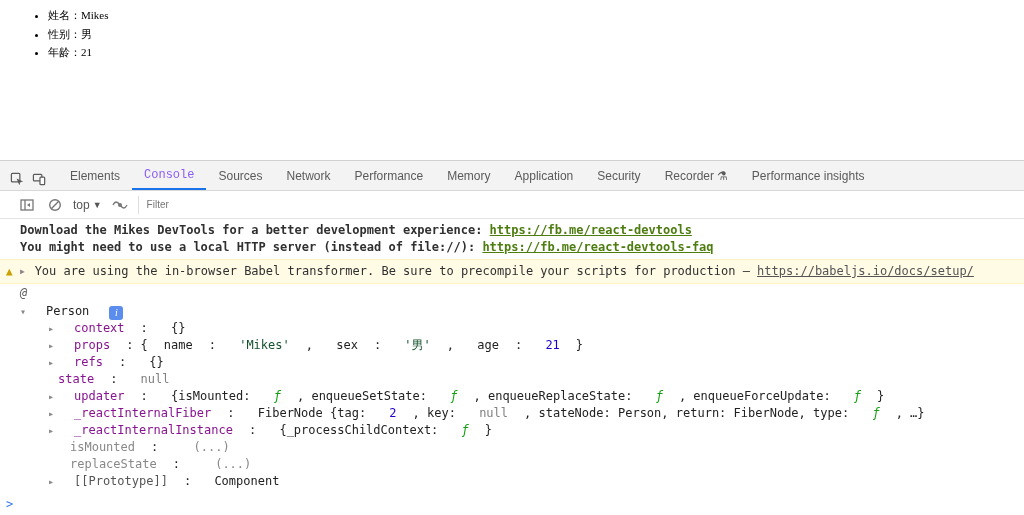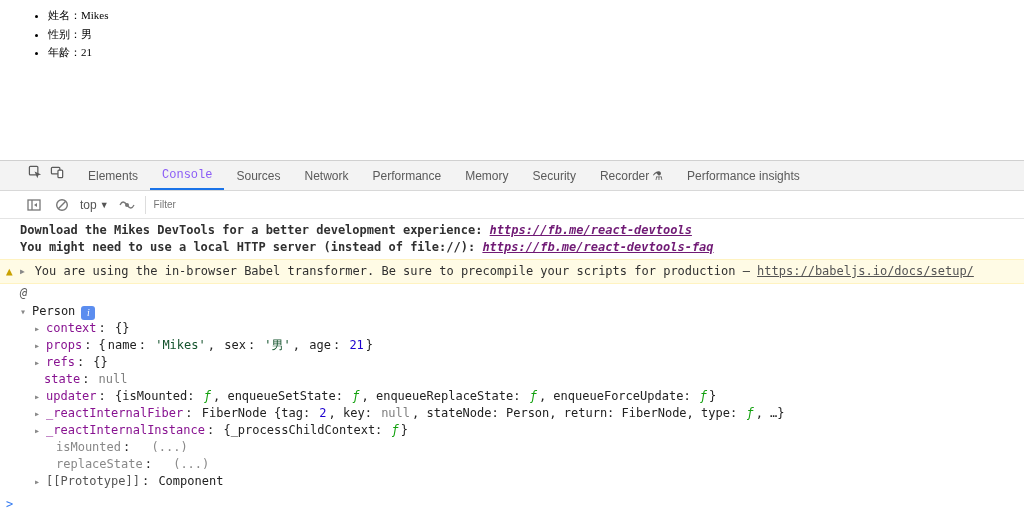--- a/index.html
+++ b/index.html
@@ -3,47 +3,47 @@
 <meta charset="utf-8">
 <style>
 * { margin: 0; padding: 0; box-sizing: border-box; }
 body { font-family: Arial, sans-serif; font-size: 14px; background: #fff; width: 1024px; height: 515px; overflow: hidden; }
 
 .page-content { padding: 6px 16px 10px 48px; font-size: 11px; line-height: 1.7; font-family: "Songti SC","SimSun",serif; }
 .page-content li { list-style: disc; }
 
 .devtools { position: absolute; top: 160px; left: 0; right: 0; bottom: 0; border-top: 1px solid #d0d0d0; background: #fff; font-family: "Helvetica Neue", Arial, sans-serif; font-size: 12px; color: #303030; }
 
-.tabbar { display: flex; align-items: flex-start; height: 30px; border-bottom: 1px solid #d8d8d8; background: #f3f3f3; padding: 0 24px; gap: 0; }
+.tabbar { display: flex; align-items: flex-end; height: 30px; border-bottom: 1px solid #d8d8d8; background: #f3f3f3; padding: 0 6px; gap: 0; }
 .tabbar .iconbtn { width: 22px; height: 22px; display: flex; align-items: center; justify-content: center; color: #555; }
 .tabbar .tabs { display: flex; align-items: stretch; margin-left: 8px; height: 100%; }
 .tab { padding: 0 12px; display: flex; align-items: center; color: #5a5a5a; cursor: default; }
 .tab.active { color: #8b5cf6; border-bottom: 2px solid #1a73e8; font-family: Liberation Mono, monospace; }
 .tabbar .spacer { flex: 1; }
 
-.subbar { display: flex; align-items: center; height: 28px; border-bottom: 1px solid #e4e4e4; padding: 0 24px; gap: 8px; font-size: 12px; color: #555; }
+.subbar { display: flex; align-items: center; height: 28px; border-bottom: 1px solid #e4e4e4; padding: 0 17px; gap: 8px; font-size: 12px; color: #555; }
 .subbar .iconbtn { width: 20px; height: 20px; display: flex; align-items: center; justify-content: center; color: #888; }
 .subbar .ctx { display: flex; align-items: center; gap: 3px; color: #555; }
 .subbar .filter { flex: 0 0 220px; height: 18px; border: none; border-left: 1px solid #ddd; padding: 0 8px; font-size: 10px; color: #888; background: transparent; outline: none; }
 
 .console-body { font-family: Menlo, Consolas, monospace; font-size: 12px; line-height: 17px; }
 
 .msg { padding: 3px 8px 3px 20px; }
 .msg .bold { font-weight: bold; }
-.msg a { color: #701a75; text-decoration: underline; font-style: italic; }
+.msg a { color: #4d7c0f; text-decoration: underline; }
 
 .warn-row { background: #fffbe5; border-top: 1px solid #fff3c1; border-bottom: 1px solid #fff3c1; padding: 3px 8px 3px 6px; display: flex; align-items: flex-start; gap: 6px; }
 .warn-row .warn-icon { color: #c9a100; font-size: 11px; line-height: 17px; }
 .warn-row .arrow { color: #888; width: 10px; }
 .warn-row a { color: #545454; text-decoration: underline; }
 
 .at-row { padding: 1px 8px 1px 20px; font-style: italic; color: #585858; }
 
 .tree { padding: 0 8px 4px 20px; }
-.tree .row { display: flex; align-items: flex-end; gap: 2px; white-space: pre; }
+.tree .row { display: flex; align-items: flex-end; gap: 16px; white-space: pre; }
 .tree .arrow { color: #888; width: 10px; display: inline-block; }
 .tree .arrow.down::before { content: "▾"; font-size: 10px; }
 .tree .arrow.right::before { content: "▸"; font-size: 10px; }
 .tree .indent { display: inline-block; }
 .key { color: #881391; }
 .str { color: #14532d; }
 .num { color: #1c00cf; }
 .nul { color: #808080; }
 .fn  { color: #13a10e; font-style: italic; }
 .plain { color: #222; }
@@ -90,20 +90,23 @@
           <span>Sources</span>
         </div>
       <div class="tab">
           <span>Network</span>
         </div>
       <div class="tab">
           <span>Performance</span>
         </div>
       <div class="tab">
           <span>Memory</span>
+        </div>
+      <div class="tab">
+          <span>Application</span>
         </div>
       <div class="tab">
           <span>Security</span>
         </div>
       <div class="tab">
           <span>Recorder</span> 
           <span style="margin-left:3px;">⚗</span>
         </div>
       <div class="spacer"></div>
       <div class="tab">

